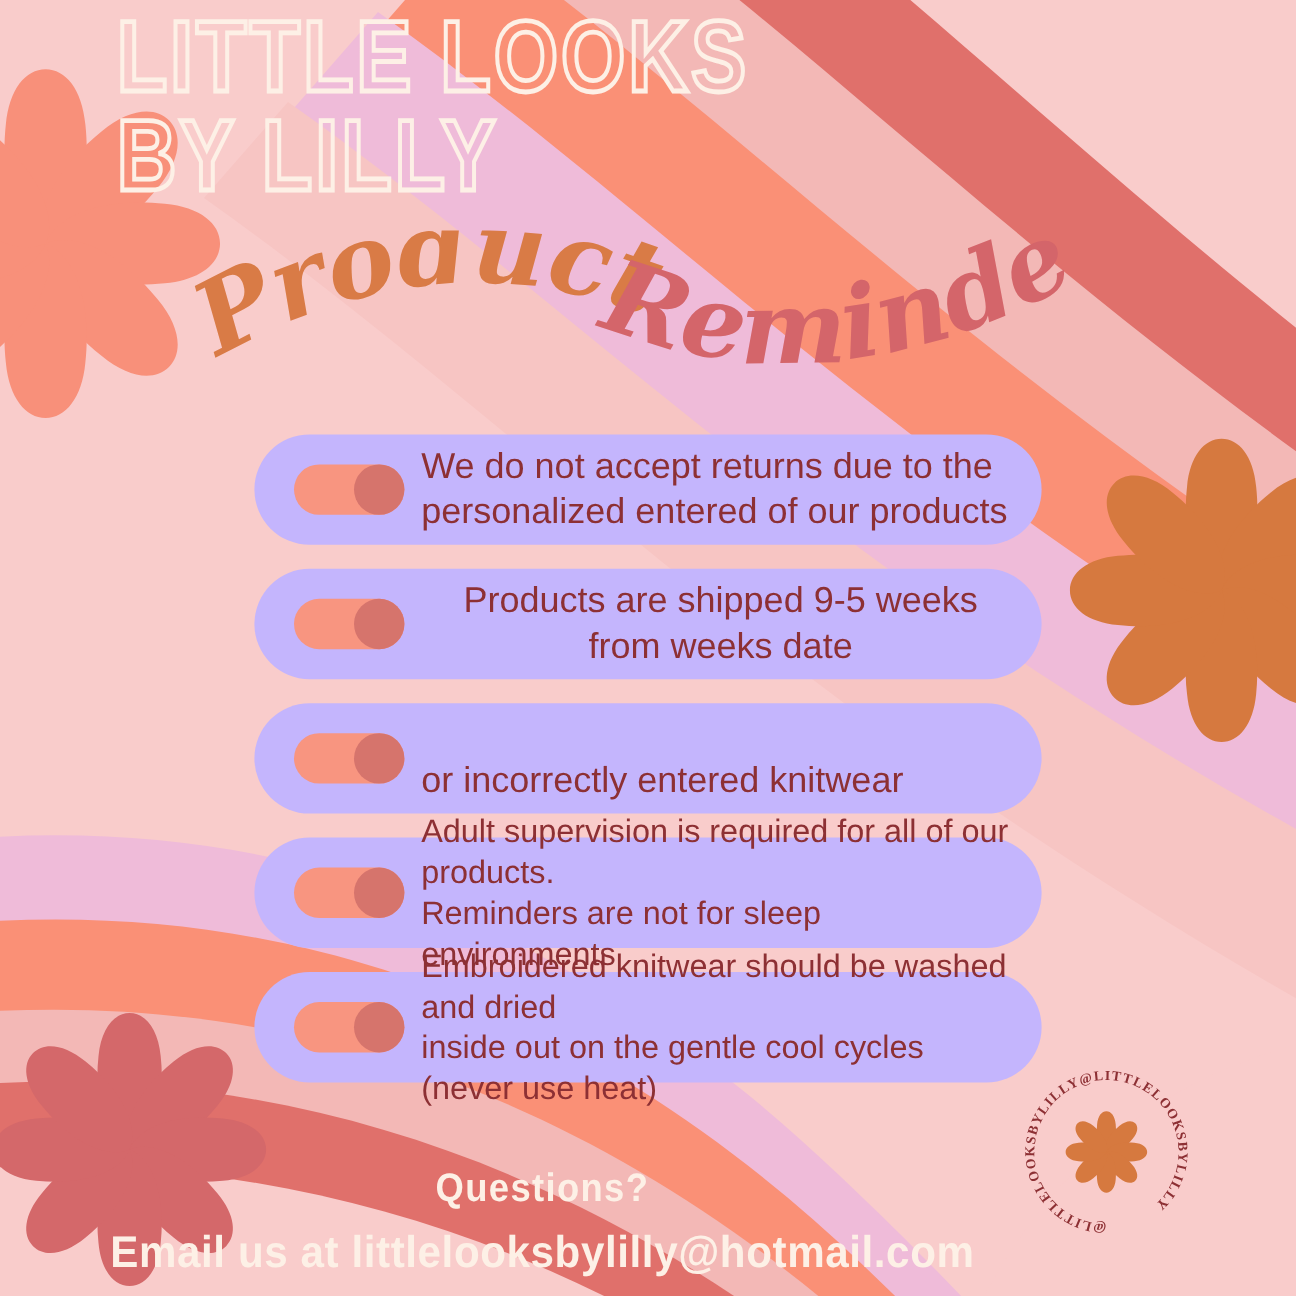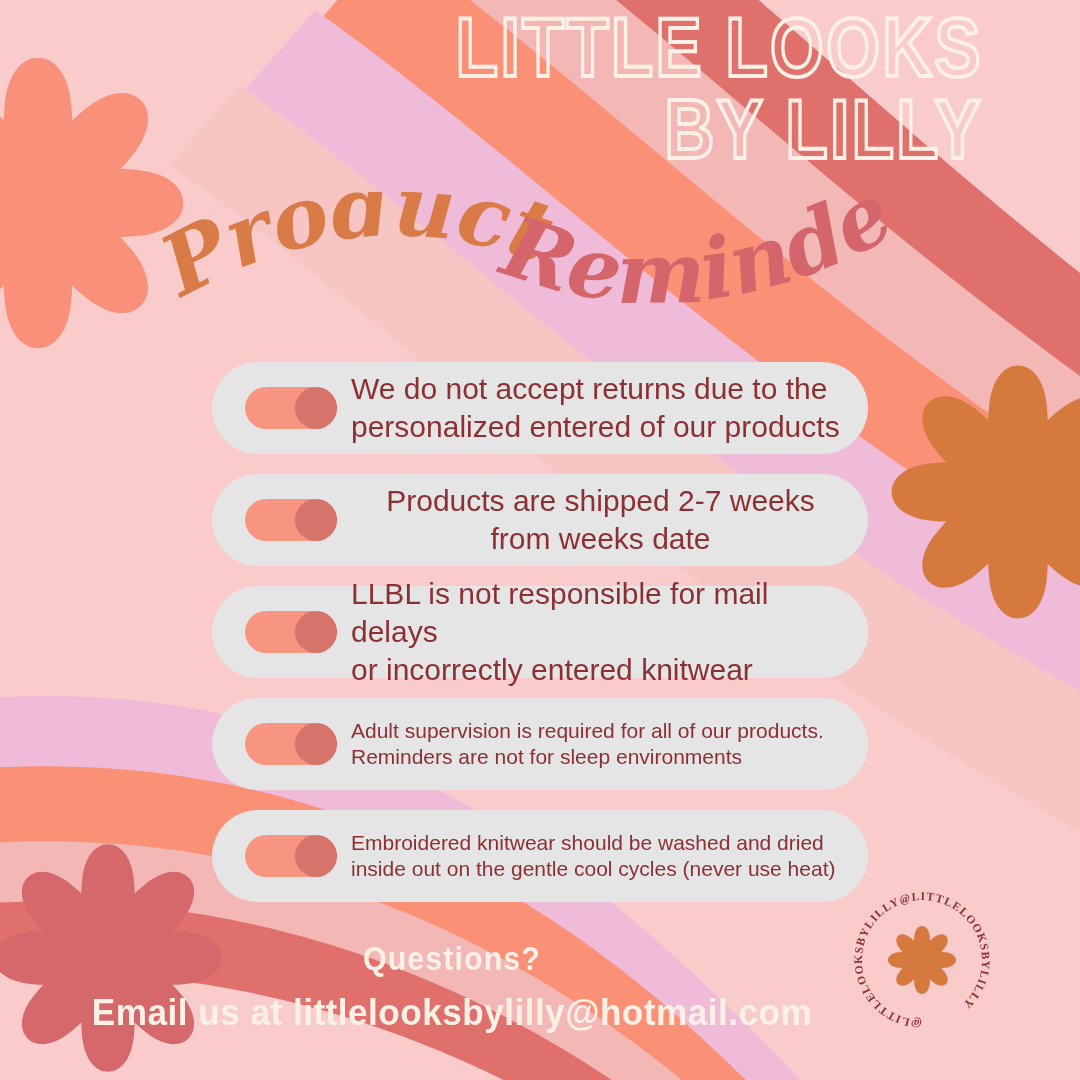--- a/index.html
+++ b/index.html
@@ -23,21 +23,21 @@
     width: 1080px;
     height: 1080px;
   }
 
   
   .brand-block {
     position: absolute;
     left: 0;
     top: 8px;
     width: 1080px;
-    text-align: right;
+    text-align: left;
     z-index: 6;
     pointer-events: none;
   }
   .brand-line {
     display: block;
     font-family: "Liberation Sans", sans-serif;
     font-weight: 700;
     font-size: 84px;
     line-height: 0.95;
     letter-spacing: 3px;
@@ -72,21 +72,21 @@
     position: absolute;
     left: 212px;
     top: 362px;
     width: 656px;
     z-index: 5;
   }
   .pill {
     position: relative;
     display: flex;
     align-items: center;
-    background: #e5e5e5;
+    background: #c4b5fd;
     border-radius: 52px;
     height: 92px;
     margin-bottom: 20px;
     padding: 0 18px 0 33px;
     box-sizing: border-box;
   }
   .toggle {
     position: relative;
     flex: 0 0 auto;
     width: 92px;
@@ -106,29 +106,29 @@
     opacity: 0.93;
   }
   .pill-text {
     flex: 1 1 auto;
     color: #8D3034;
     font-family: "Liberation Sans", sans-serif;
     font-weight: 400;
     line-height: 1.26;
   }
   .pill.size-lg .pill-text { font-size: 30px; }
-  .pill.size-sm .pill-text { font-size: 21px; }
+  .pill.size-sm .pill-text { font-size: 27px; }
   .pill.align-center .pill-text { text-align: center; }
   .pill.align-left .pill-text { text-align: left; }
 
   
   .footer {
     position: absolute;
     left: 0;
-    top: 940px;
+    top: 971px;
     width: 904px;
     text-align: center;
     z-index: 6;
   }
   .footer-q {
     font-family: "Liberation Sans", sans-serif;
     font-weight: 700;
     font-size: 33px;
     letter-spacing: 1.2px;
     color: #FDF0E6;
@@ -260,31 +260,31 @@
         <span>We do not accept returns due to the</span><br>
         <span>personalized entered of our products</span>
       </span>
     </div>
 
     <div class="pill size-lg align-center">
       <span class="toggle">
         <span class="knob"></span>
       </span>
       <span class="pill-text">
-        <span>Products are shipped 2-7 weeks</span><br>
+        <span>Products are shipped 9-5 weeks</span><br>
         <span>from weeks date</span>
       </span>
     </div>
 
     <div class="pill size-lg align-left">
       <span class="toggle">
         <span class="knob"></span>
       </span>
       <span class="pill-text">
-        <span>LLBL is not responsible for mail delays</span><br>
+        <br>
         <span>or incorrectly entered knitwear</span>
       </span>
     </div>
 
     <div class="pill size-sm align-left">
       <span class="toggle">
         <span class="knob"></span>
       </span>
       <span class="pill-text">
         <span>Adult supervision is required for all of our products.</span><br>

